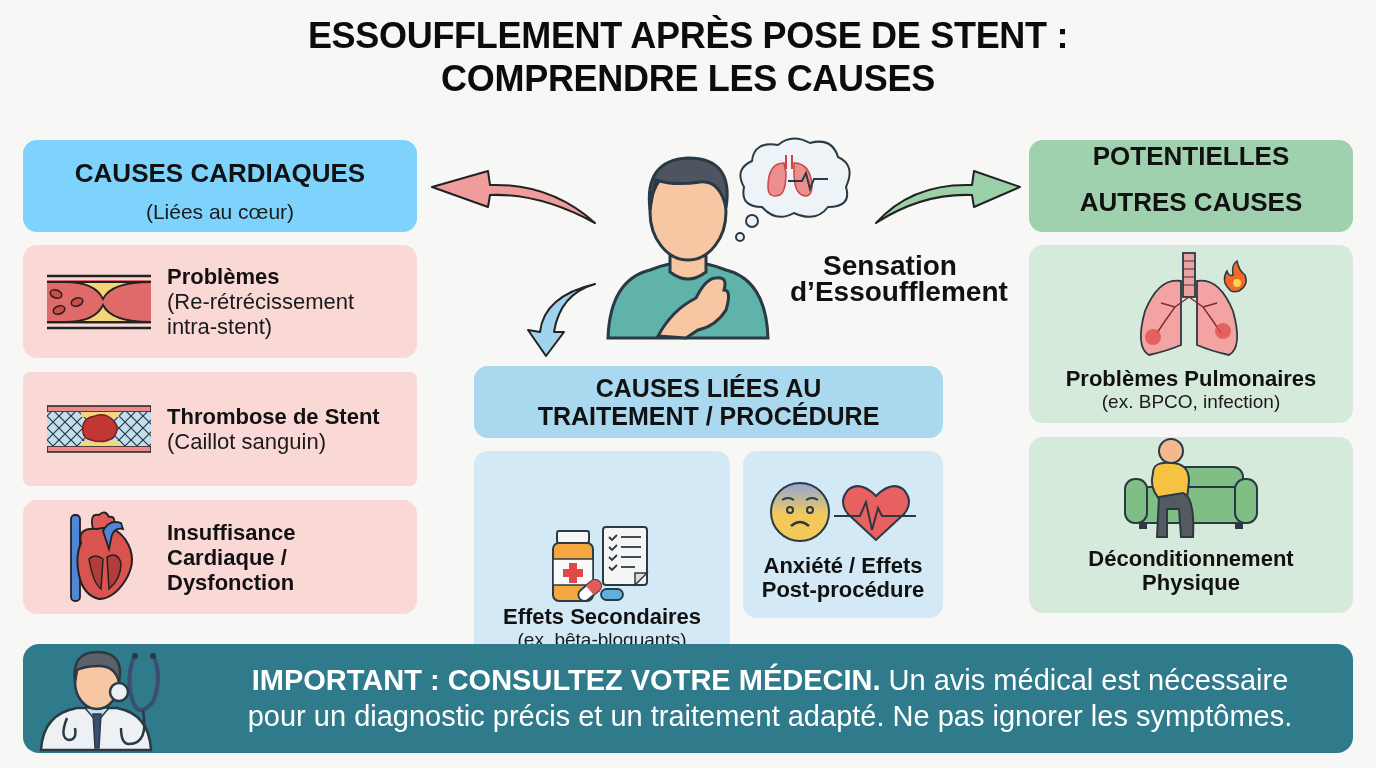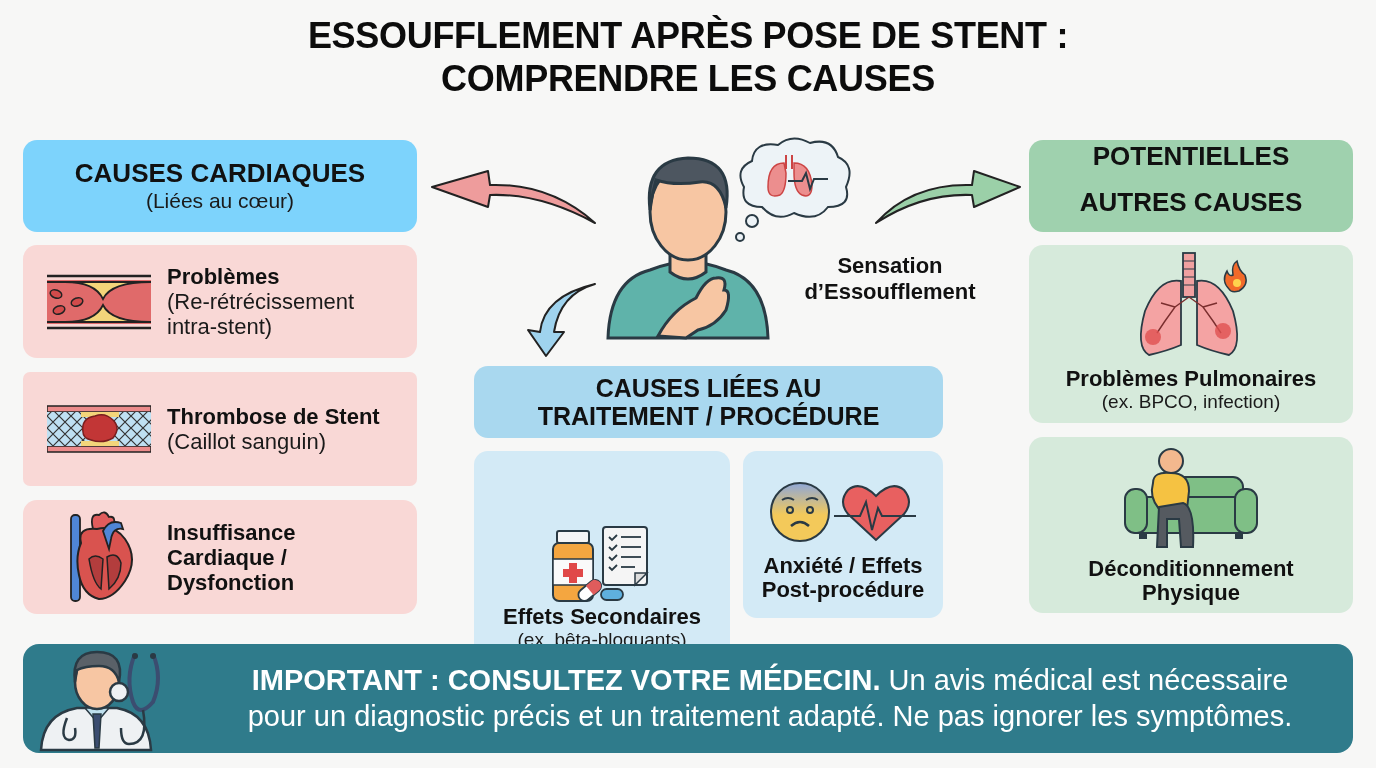--- a/index.html
+++ b/index.html
@@ -22,21 +22,21 @@
   .red-head { background: #7dd3fc; }
   .red-item { background: #f9d8d6; }
   .green-head { background: #9fd1ae; }
   .green-item { background: #d6eadb; }
   .blue-head { background: #a9d8ef; }
   .blue-item { background: #d3eaf6; }
 
   .head-text {
     width: 100%; text-align: center; font-weight: 700; color: #111;
   }
-  .sub-text { width: 100%; text-align: center; font-size: 21px; color: #1a1a1a; }
+  .sub-text { width: 100%; text-align: center; font-size: 21px; color: #1a1a1a; margin-top: 11px; }
 
   .item-row { display: flex; align-items: center; height: 100%; padding-left: 24px; }
   .item-icon { width: 104px; flex: 0 0 104px; display: flex; justify-content: center; align-items: center; }
   .item-body { padding-left: 16px; }
   .item-title { font-weight: 700; font-size: 22px; line-height: 25px; }
   .item-desc { font-size: 22px; line-height: 25px; color: #1a1a1a; }
 
   .center-col { display: flex; flex-direction: column; align-items: center; justify-content: flex-end; height: 100%; padding-bottom: 10px; }
   .center-title { font-weight: 700; font-size: 22px; line-height: 24px; text-align: center; }
   .center-desc { font-size: 19px; line-height: 22px; text-align: center; color: #1a1a1a; }
@@ -156,21 +156,21 @@
 <svg class="abs" style="left:732px;top:133px;" width="125" height="115" viewBox="0 0 125 115">
   <path d="M30 74 Q8 74 12 54 Q2 36 20 28 Q22 8 46 12 Q60 0 78 10 Q100 4 106 24 Q124 32 114 54 Q120 74 96 74 Q84 90 62 80 Q44 90 30 74 Z" fill="#edf3f7" stroke="#2a3a44" stroke-width="2"></path>
   <circle cx="20" cy="88" r="6" fill="#edf3f7" stroke="#2a3a44" stroke-width="2"></circle>
   <circle cx="8" cy="104" r="4" fill="#edf3f7" stroke="#2a3a44" stroke-width="2"></circle>
   <path d="M54 22 L54 36 M60 22 L60 36" stroke="#c44" stroke-width="2"></path>
   <path d="M52 30 Q36 30 36 54 Q36 66 48 62 Q54 58 54 40 Z" fill="#ec8e8e" stroke="#c44" stroke-width="1.5"></path>
   <path d="M62 30 Q78 30 80 52 Q80 66 70 62 Q62 58 62 40 Z" fill="#ec8e8e" stroke="#c44" stroke-width="1.5"></path>
   <path d="M56 48 L70 48 L74 40 L78 56 L82 46 L96 46" fill="none" stroke="#2a3a44" stroke-width="2"></path>
 </svg>
 
-<div class="abs" style="left:790px;top:253px;width:200px;text-align:center;font-weight:700;font-size:22px;line-height:26px;">
+<div class="abs" style="left:790px;top:253px;width:200px;text-align:center;font-weight:700;font-size:28px;line-height:26px;">
   <div>Sensation</div>
   <div>d’Essoufflement</div>
 </div>
 
 <div class="box blue-head" style="left:474px;top:366px;width:469px;height:72px;">
   <div class="head-text" style="font-size:25px;line-height:28px;padding-top:8px;">CAUSES LIÉES AU</div>
   <div class="head-text" style="font-size:25px;line-height:28px;">TRAITEMENT / PROCÉDURE</div>
 </div>
 
 <div class="box blue-item" style="left:474px;top:451px;width:256px;height:210px;">
@@ -247,21 +247,21 @@
       <circle cx="92" cy="80" r="8" fill="#e05050" opacity="0.8"></circle>
       <path d="M98 38 Q90 30 96 20 Q98 26 102 24 Q100 14 106 10 Q108 20 114 24 Q118 34 108 40 Q100 42 98 38 Z" fill="#f26a2a" stroke="#2a3a44" stroke-width="1.5"></path>
       <circle cx="106" cy="32" r="4" fill="#ffd34d"></circle>
     </svg>
     <div class="center-title">Problèmes Pulmonaires</div>
     <div class="center-desc">(ex. BPCO, infection)</div>
   </div>
 </div>
 
 <div class="box green-item" style="left:1029px;top:437px;width:324px;height:176px;">
-  <div class="center-col" style="padding-bottom:8px;border-radius:7px;">
+  <div class="center-col" style="padding-bottom:18px;border-radius:7px;">
     <svg width="136" height="104" viewBox="0 0 136 104" style="margin-bottom:6px;">
       <rect x="30" y="30" width="90" height="40" rx="10" fill="#7fbf86" stroke="#2a3a44" stroke-width="2"></rect>
       <rect x="6" y="50" width="124" height="36" rx="8" fill="#7fbf86" stroke="#2a3a44" stroke-width="2"></rect>
       <rect x="2" y="42" width="22" height="44" rx="10" fill="#7fbf86" stroke="#2a3a44" stroke-width="2"></rect>
       <rect x="112" y="42" width="22" height="44" rx="10" fill="#7fbf86" stroke="#2a3a44" stroke-width="2"></rect>
       <rect x="16" y="86" width="8" height="6" fill="#2a3a44"></rect>
         <rect x="112" y="86" width="8" height="6" fill="#2a3a44"></rect>
       <circle cx="48" cy="14" r="12" fill="#f3b88e" stroke="#2a3a44" stroke-width="2"></circle>
       <path d="M30 36 Q30 24 48 26 Q66 26 66 44 L64 62 L36 62 Q26 50 30 36 Z" fill="#f5c242" stroke="#2a3a44" stroke-width="2"></path>
       <path d="M36 60 L60 56 Q72 60 70 100 L58 100 L56 72 L44 72 L44 100 L34 100 Z" fill="#555a60" stroke="#2a3a44" stroke-width="2"></path>

